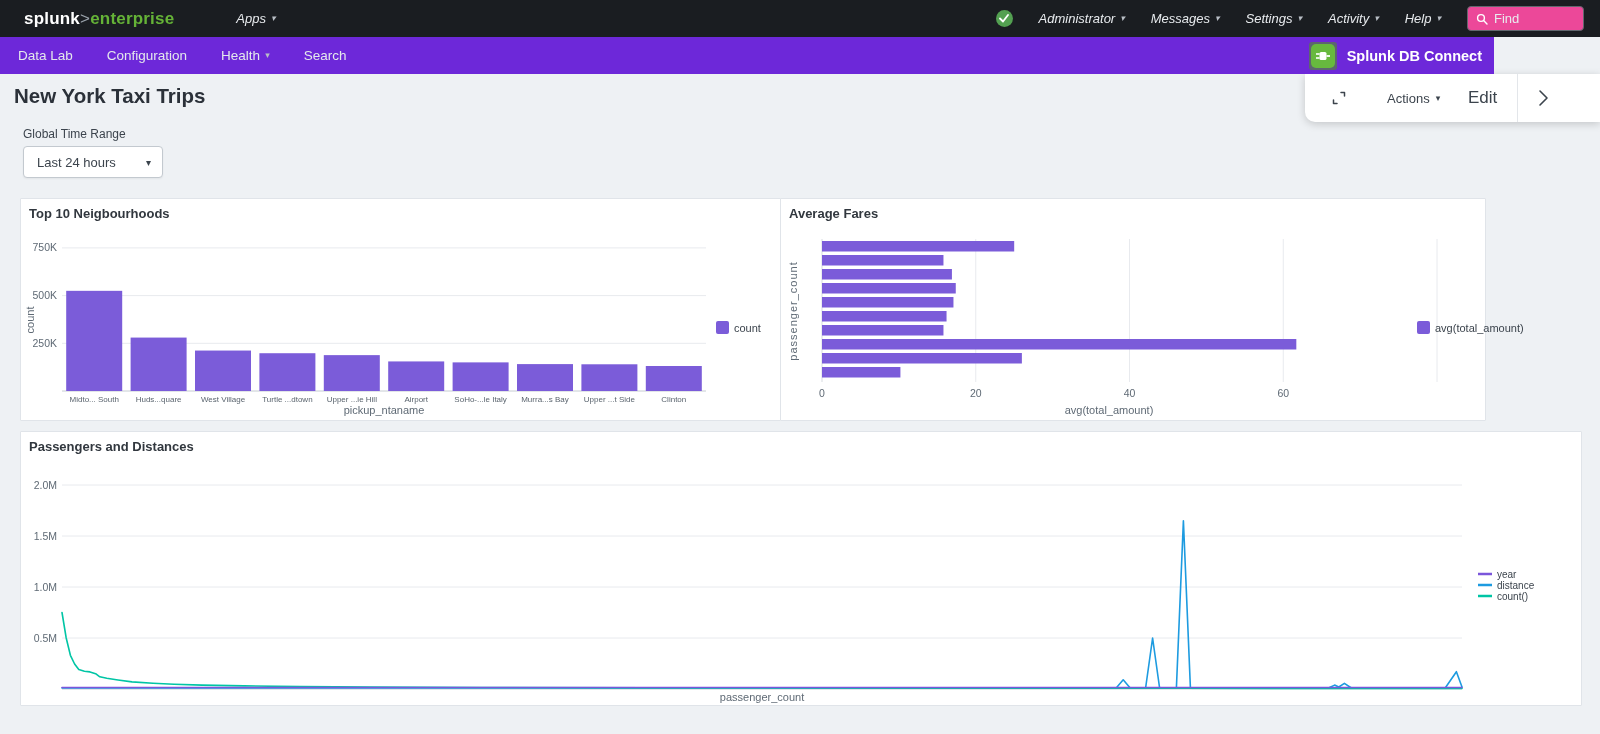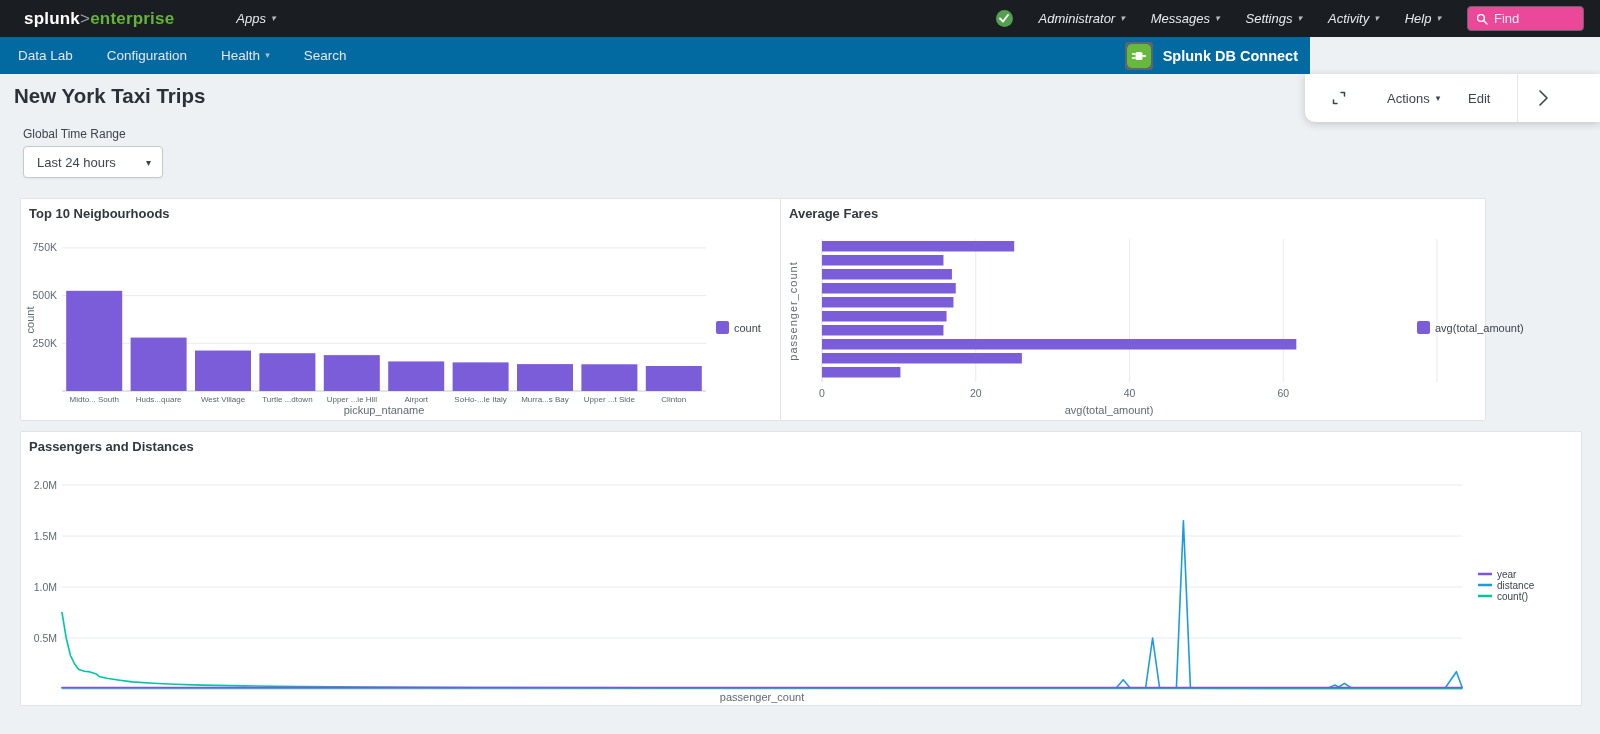--- a/index.html
+++ b/index.html
@@ -14,33 +14,33 @@
   .top-item { color:#e8ebee; font-size:13px; display:flex; align-items:center; gap:5px; cursor:pointer; white-space:nowrap;font-style:italic; }
   .apps { margin-left:62px; }
   .top-right { margin-left:auto; display:flex; align-items:center; gap:26px; }
   .caret { font-size:9px; color:#b8bec5; line-height:1; }
   .check-badge { width:17px; height:17px; border-radius:50%; background:#53a051; display:flex; align-items:center; justify-content:center; }
   .find-box { display:flex; align-items:center; gap:6px; width:117px; height:25px; border:1px solid #62676e; border-radius:4px; background:#ec4899; padding:0 8px; }
   .find-box input { background:transparent; border:none; outline:none; color:#fff; font-size:13px; width:80px; font-family:"Liberation Sans",sans-serif; }
   .find-box input::placeholder { color:#e8ebee; opacity:1; }
 
   
-  .appbar { position:absolute; left:0; top:37px; width:1310px; height:37px; background:#0369a1; display:flex; align-items:center; padding:0 12px 0 18px; z-index:29; }
+  .appbar { position:absolute; left:0; top:37px; width:1494px; height:37px; background:#6d28d9; display:flex; align-items:center; padding:0 12px 0 18px; z-index:29; }
   .nav-item { color:#e4e8ec; font-size:13.5px; margin-right:34px; display:flex; align-items:center; gap:5px; cursor:pointer; white-space:nowrap; }
   .app-badge { margin-left:auto; display:flex; align-items:center; gap:10px; cursor:pointer; }
   .db-icon-wrap { width:28px; height:28px; background:#5c6570; border-radius:3px; display:flex; align-items:center; justify-content:center; }
   .db-icon { width:24px; height:24px; background:#67b93e; border-radius:5px; display:flex; align-items:center; justify-content:center; }
   .app-name { color:#ffffff; font-size:14.5px; font-weight:700; white-space:nowrap; }
 
   
   .toolbar { position:absolute; left:1305px; top:74px; width:295px; height:48px; background:#ffffff; border-radius:0 0 0 10px; box-shadow:0 2px 8px rgba(0,0,0,.18); z-index:25; }
   .tb-expand { position:absolute; left:26px; top:16px; width:16px; height:16px; cursor:pointer; }
   .tb-actions { position:absolute; left:82px; top:0; height:48px; display:flex; align-items:center; gap:6px; font-size:13px; color:#3c444d; cursor:pointer; }
   .tb-actions .caret { color:#3c444d; }
-  .tb-edit { position:absolute; left:163px; top:0; height:48px; display:flex; align-items:center; font-size:13px; color:#3c444d; cursor:pointer; }
+  .tb-edit { position:absolute; left:163px; top:0; height:48px; display:flex; align-items:center; font-size:17px; color:#3c444d; cursor:pointer; }
   .tb-divider { position:absolute; left:212px; top:0; width:1px; height:48px; background:#e3e6ea; }
   .tb-chevron { position:absolute; left:228px; top:15px; width:20px; height:18px; cursor:pointer; }
 
   
   .page-title { position:absolute; left:14px; top:84px; font-size:20.5px; font-weight:700; color:#2b3139; }
   .time-label { position:absolute; left:23px; top:127px; font-size:12px; color:#3c444d; }
   .time-dd { position:absolute; left:23px; top:146px; width:140px; height:32px; background:#fff; border:1px solid #c3c9cf; border-radius:4px; box-shadow:0 1px 2px rgba(0,0,0,.05); display:flex; align-items:center; padding:0 11px 0 13px; cursor:pointer; }
   .time-dd .dd-text { font-size:13px; color:#3c444d; flex:1; }
   .dd-caret { font-size:10px; color:#3c444d; }
 

